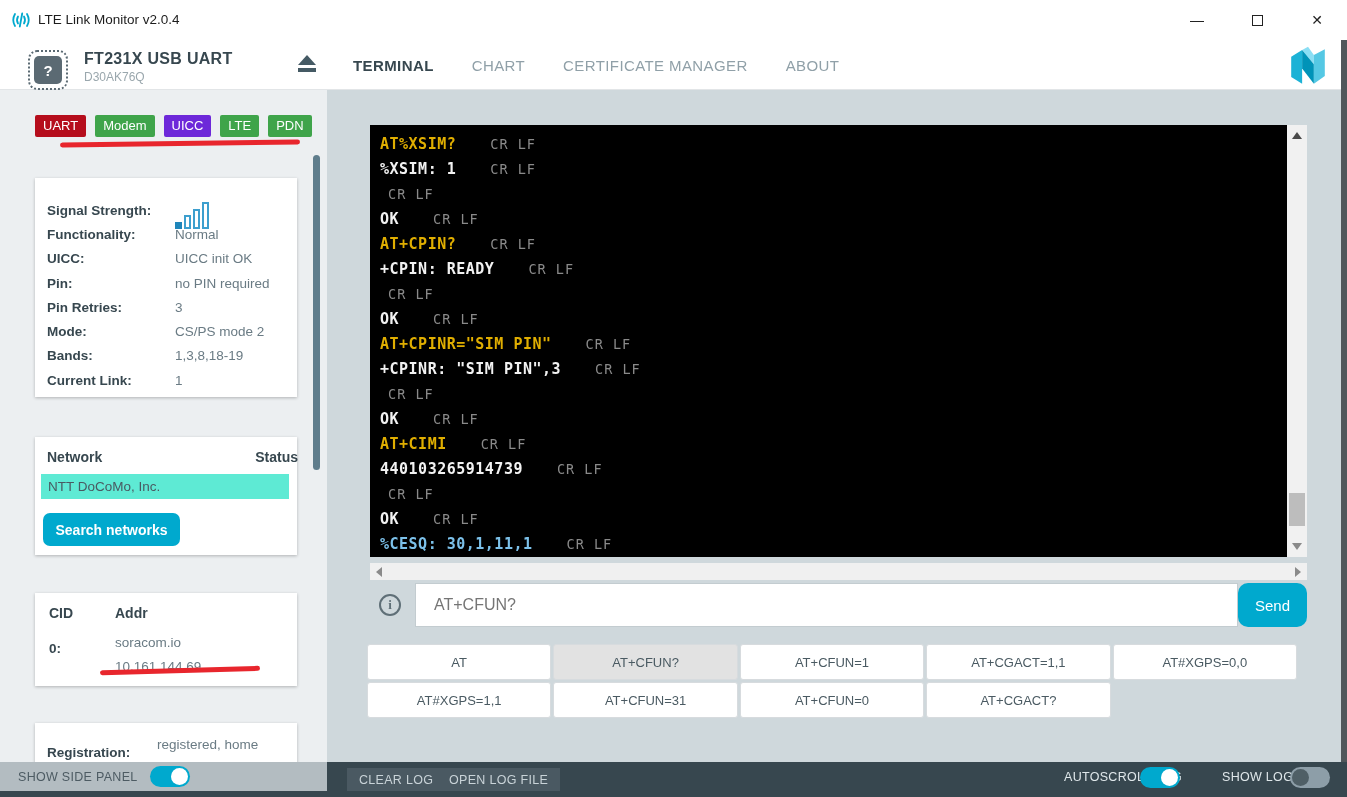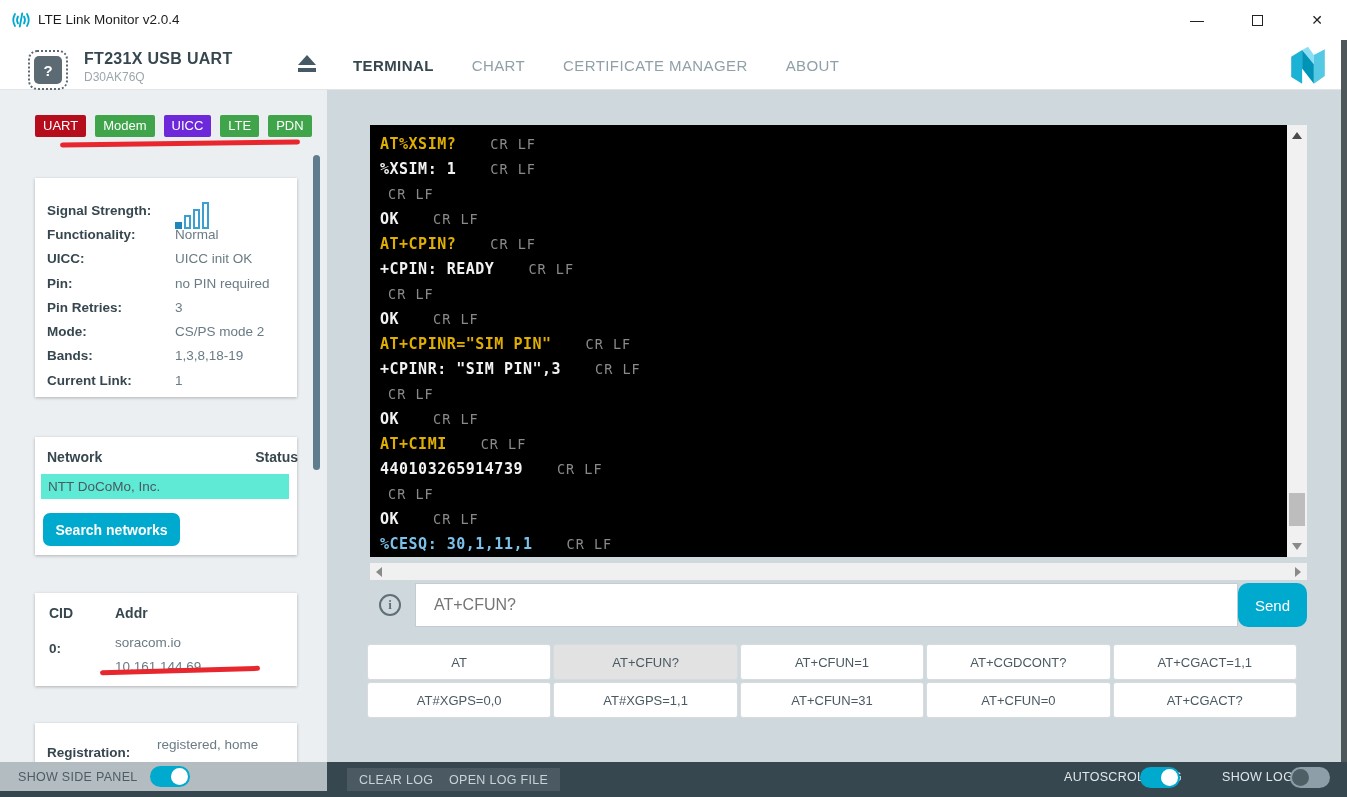--- a/index.html
+++ b/index.html
@@ -286,21 +286,20 @@
   </div>
 
   <div class="info-btn">i</div>
   <input class="cmd-input" value="AT+CFUN?" style="">
   <button class="send-btn" id="sendBtn" style="background: rgb(0, 169, 206);">Send</button>
 
   <div class="macros" id="macros">
       <div class="mcell">AT</div>
       <div class="mcell sel">AT+CFUN?</div>
       <div class="mcell">AT+CFUN=1</div>
-      <div class="mcell">AT+CGDCONT?</div>
       <div class="mcell">AT+CGACT=1,1</div>
       <div class="mcell">AT#XGPS=0,0</div>
       <div class="mcell">AT#XGPS=1,1</div>
       <div class="mcell">AT+CFUN=31</div>
       <div class="mcell">AT+CFUN=0</div>
       <div class="mcell">AT+CGACT?</div>
     </div>
 
   <div class="footer-dark"></div>
   <div class="footer-gray"></div>

